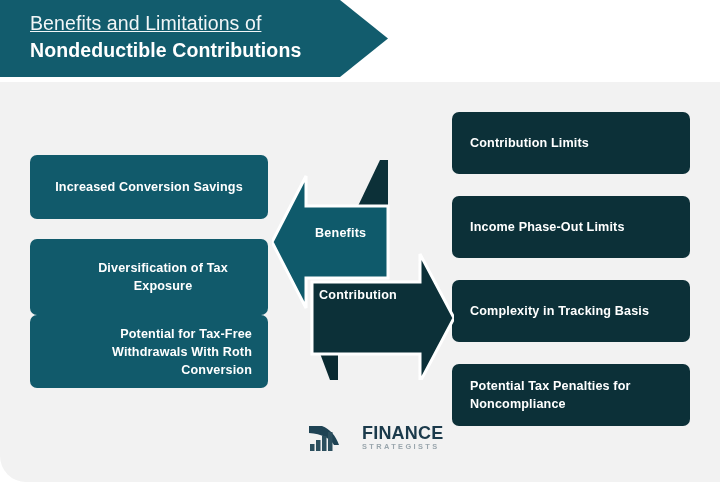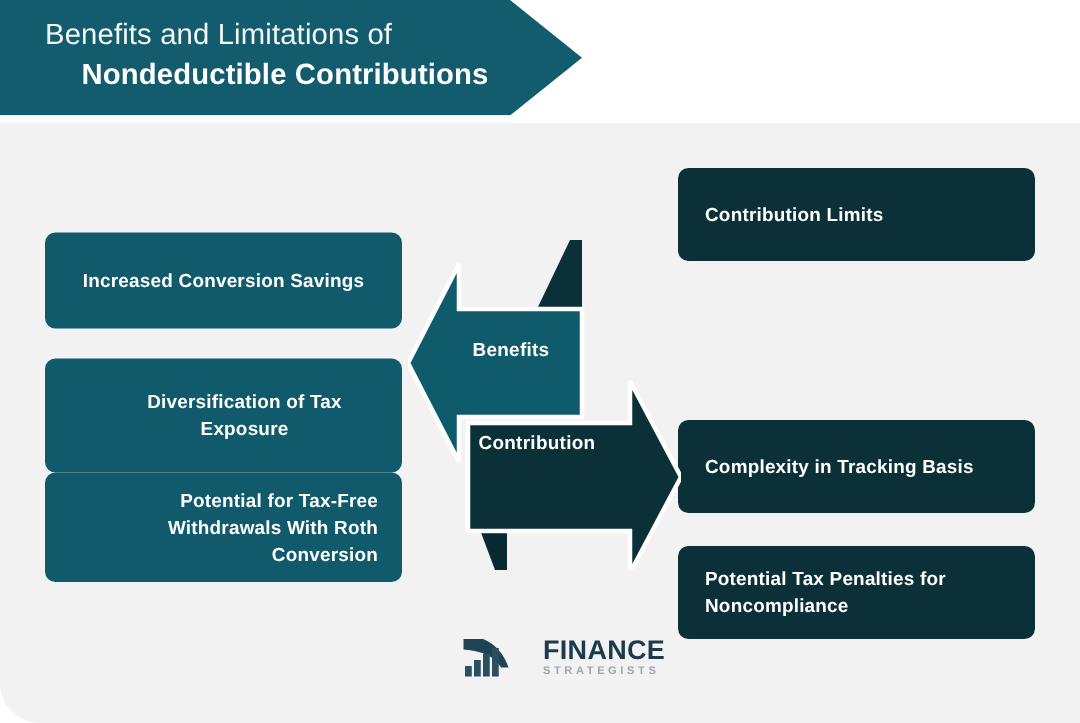--- a/index.html
+++ b/index.html
@@ -58,28 +58,28 @@
     top: 10px;
     width: 320px;
     color: #ffffff;
   }
   .header-line1 {
     font-size: 19.5px;
     font-weight: 400;
     line-height: 27px;
     letter-spacing: 0.1px;
     color: #f2f6f7;
+    text-decoration: underline;
   }
   .header-line2 {
     font-size: 19.5px;
     font-weight: 700;
     line-height: 27px;
     letter-spacing: 0.1px;
     color: #ffffff;
-    text-align: center;
   }
 
   
   .card {
     position: absolute;
     border-radius: 7px;
     color: #ffffff;
     font-weight: 700;
     font-size: 12.6px;
     line-height: 18px;
@@ -199,20 +199,23 @@
   </div>
   <div class="card card-left box-l2">
     <span>Diversification of Tax Exposure</span>
   </div>
   <div class="card card-right box-r1">
     <span>Contribution Limits</span>
   </div>
 
   <div class="card card-left box-l3 right-align">
     <span>Potential for Tax-Free Withdrawals With Roth Conversion</span>
+  </div>
+  <div class="card card-right box-r2">
+    <span>Income Phase-Out Limits</span>
   </div>
   <div class="card card-right box-r3">
     <span>Complexity in Tracking Basis</span>
   </div>
   <div class="card card-right box-r4">
     <span>Potential Tax Penalties for Noncompliance</span>
   </div>
 
   <div class="arrows">
     <svg width="182" height="220" viewBox="0 0 182 220">

